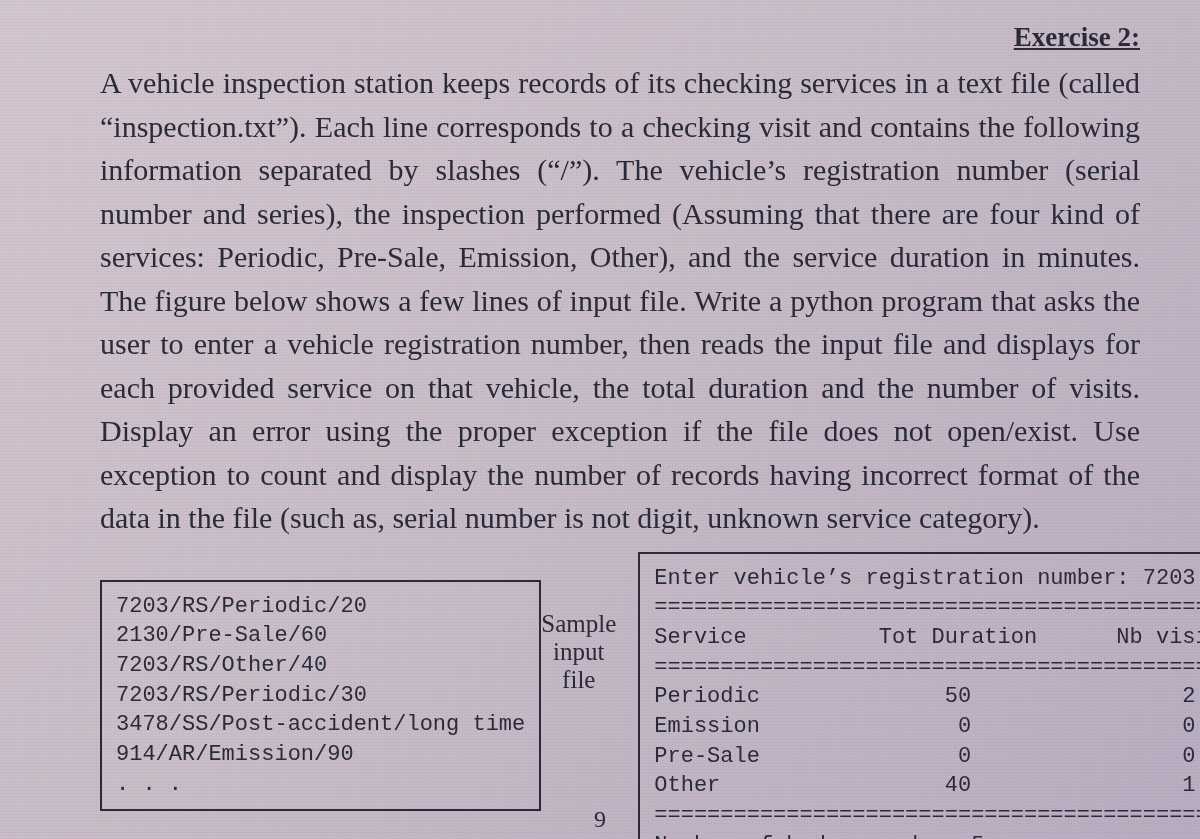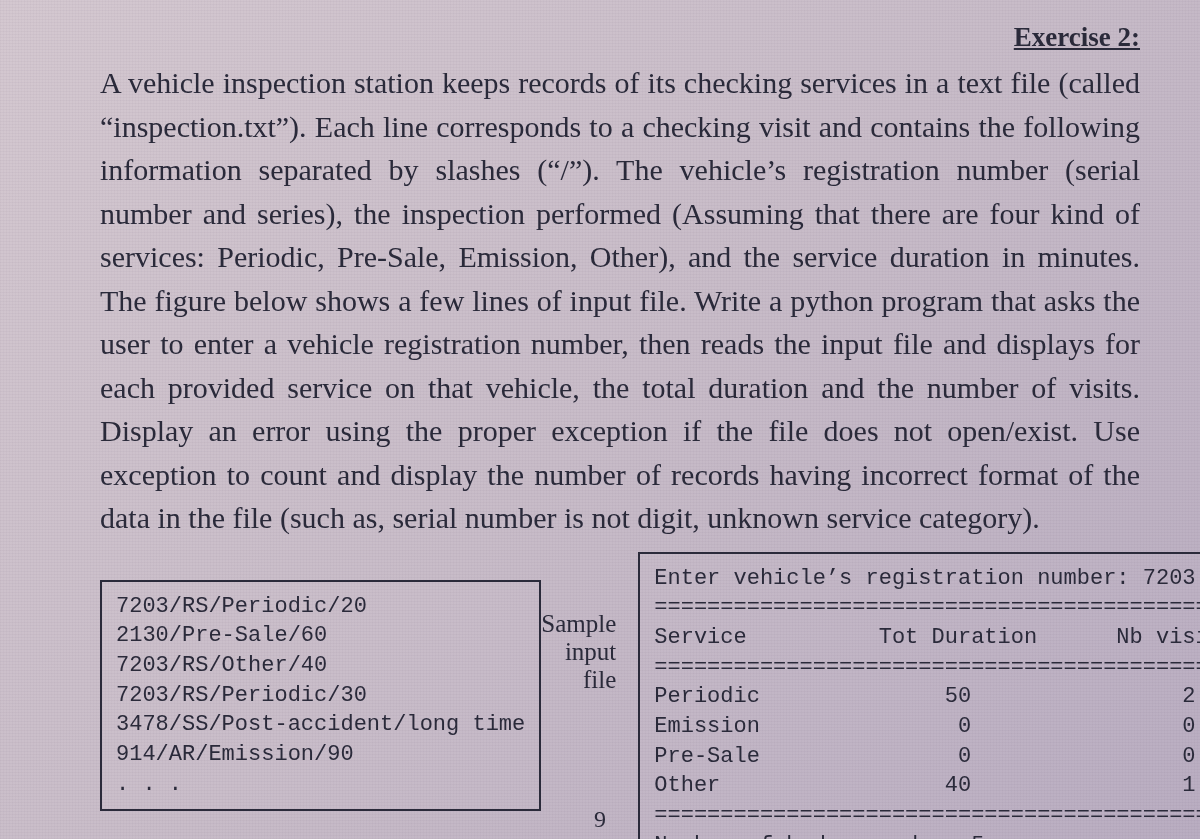--- a/index.html
+++ b/index.html
@@ -62,21 +62,21 @@
     margin-top: 28px;
   }
   .right-col {
     flex: 1;
     display: flex;
     flex-direction: row;
   }
   .caption {
     font-family: "Times New Roman", Times, serif;
     font-size: 25px;
-    text-align: right;
+    text-align: center;
     margin-top: 30px;
   }
   .right-col .caption { margin-top: 6px; }
   .pagenum {
     position: absolute;
     bottom: 6px;
     left: 50%;
     transform: translateX(-50%);
     font-size: 24px;
     font-family: "Times New Roman", Times, serif;

